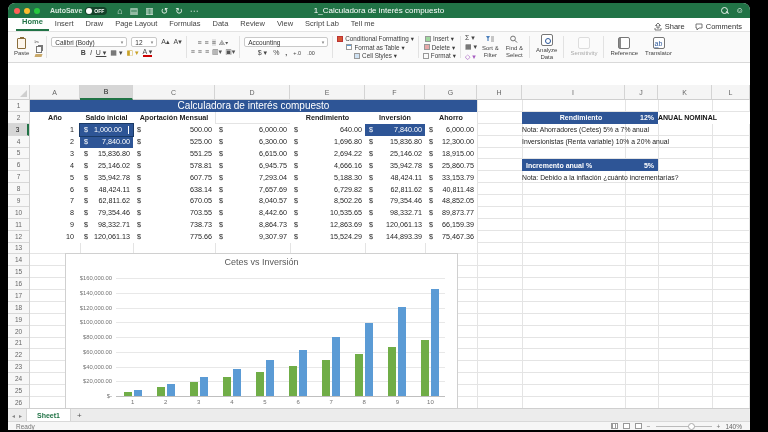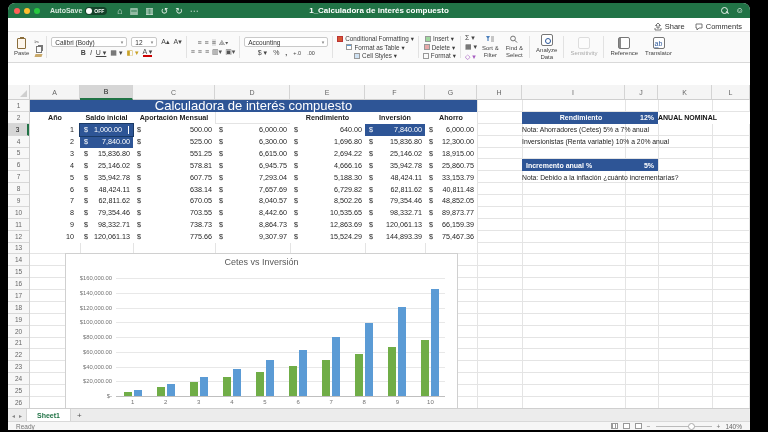--- a/index.html
+++ b/index.html
@@ -9,21 +9,21 @@
   
   .titlebar { position:relative; height:15px; background:#217346; display:flex; align-items:center; padding:0 6px; color:#fff; }
   .lights { display:flex; gap:4px; margin-right:10px; }
   .light { width:6px; height:6px; border-radius:50%; }
   .l-red{background:#ff5f57}.l-yel{background:#febc2e}.l-grn{background:#28c840}
   .autosave { display:flex; align-items:center; gap:3px; font-size:7px; font-weight:bold; color:#d8e8de; }
   .toggle { background:#14432a; border-radius:5px; height:8px; display:flex; align-items:center; padding:1px 3px 1px 1px; gap:2px; }
   .knob { width:6px; height:6px; background:#fff; border-radius:50%; }
   .toggle .offlbl { font-size:5px; color:#fff; }
   .tb-icons { display:flex; gap:7px; margin-left:10px; font-size:9px; color:#e6f0ea; align-items:center; }
-  .tb-title { position:absolute; left:0; right:0; text-align:center; font-size:8px; font-weight:bold; pointer-events:none; }
+  .tb-title { position:absolute; left:0; right:0; text-align:center; font-size:8px; font-weight:normal; pointer-events:none; }
   .tb-right { margin-left:auto; display:flex; gap:8px; align-items:center; }
   .mag { position:relative; width:7px; height:7px; }
   .mag::before { content:""; position:absolute; left:0; top:0; width:5px; height:5px; border:1px solid #e6f0ea; border-radius:50%; }
   .mag::after { content:""; position:absolute; left:5px; top:5px; width:3px; height:1px; background:#e6f0ea; transform:rotate(45deg); }
 
   
   .tabrow { height:14px; display:flex; align-items:flex-end; padding:0 8px; background:#fff; border-bottom:1px solid #e3e3e3; }
   .rtab { font-size:7.5px; color:#444; padding:2px 6px 3px; cursor:pointer; white-space:nowrap; }
   .rtab.active { color:#217346; font-weight:bold; border-bottom:2px solid #217346; }
   .tab-right { margin-left:auto; display:flex; gap:10px; align-items:center; font-size:7.5px; color:#333; }
@@ -74,21 +74,21 @@
   #colheads { position:absolute; left:22px; top:6px; height:15px; display:flex; }
   .colh { border-right:1px solid #d4d4d4; border-bottom:1px solid #cfcfcf; background:#f5f5f5; color:#666; font-size:7px; display:flex; align-items:center; justify-content:center; }
   .colh.sel { background:#d6d6d6; color:#222; border-bottom:2px solid #217346; }
   #gutter { position:absolute; left:0; top:21px; width:22px; height:308px; overflow:hidden; background:#f7f7f7; border-right:1px solid #cfcfcf; }
   .rown { border-bottom:1px solid #d8d8d8; color:#666; font-size:6.5px; display:flex; align-items:center; justify-content:center; }
   .rown.sel { background:#d6d6d6; color:#111; border-right:2px solid #217346; }
   #cells { position:absolute; left:22px; top:21px; width:720px; height:308px; overflow:hidden;
            background-image:repeating-linear-gradient(to bottom, transparent 0px, transparent 10.88px, #e4e4e4 10.88px, #e4e4e4 11.88px); }
   .vline { position:absolute; top:0; bottom:0; width:1px; background:#e4e4e4; }
   .ov { position:absolute; overflow:hidden; white-space:nowrap; }
-  .sheet-title { background:#2E5596; color:#fff; font-size:13px; display:flex; align-items:center; justify-content:center; }
+  .sheet-title { background:#2E5596; color:#fff; font-size:10px; display:flex; align-items:center; justify-content:center; }
   .hdrcell { font-size:7.2px; font-weight:bold; color:#1f1f1f; display:flex; align-items:center; justify-content:center; background:#fff; }
   .acct { display:flex; align-items:center; justify-content:space-between; font-size:7.2px; color:#1f1f1f; padding:0 3px 0 4px; background:#fff; }
   .acct.blue { background:#2E5596; color:#fff; }
   .yearcell { font-size:7.2px; color:#1f1f1f; display:flex; align-items:center; justify-content:flex-end; padding-right:6px; background:#fff; }
   .editsel { outline:1.5px solid #1a3a66; z-index:5; }
   .caret { display:inline-block; width:1px; height:8px; background:#fff; margin:0 0.5px; vertical-align:middle; }
   .bluebar { background:#2E5596; color:#fff; font-size:7px; display:flex; align-items:center; }
   .bluebar .bl { flex:1; text-align:center; font-weight:bold; }
   .bluebar .bv { font-weight:bold; padding-right:4px; }
   .notetxt { font-size:6.8px; color:#222; display:flex; align-items:center; background:transparent; }
@@ -145,20 +145,32 @@
       <span>⋯</span>
     </div>
     <div class="tb-title">1_Calculadora de interés compuesto</div>
     <div class="tb-right">
       <span class="mag"></span>
       <span style="font-size:8px;">☺</span>
     </div>
   </div>
 
   <div class="tabrow">
+    <div id="tabs" style="display:flex;align-items:flex-end;">
+        <div class="rtab active">Home</div>
+        <div class="rtab">Insert</div>
+        <div class="rtab">Draw</div>
+        <div class="rtab">Page Layout</div>
+        <div class="rtab">Formulas</div>
+        <div class="rtab">Data</div>
+        <div class="rtab">Review</div>
+        <div class="rtab">View</div>
+        <div class="rtab">Script Lab</div>
+        <div class="rtab">Tell me</div>
+      </div>
     <div class="tab-right">
       <span class="pill-btn">
         <svg width="8" height="8" viewBox="0 0 8 8">
             <path d="M4 0 L6.5 2.5 L5 2.5 L5 5 L3 5 L3 2.5 L1.5 2.5 Z M1 5 L1 7 L7 7 L7 5" fill="none" stroke="#555" stroke-width="0.8"></path>
           </svg>
         <span>Share</span>
       </span>
       <span class="pill-btn">
         <svg width="8" height="8" viewBox="0 0 8 8">
             <path d="M1 1 H7 V5 H4 L2 7 V5 H1 Z" fill="none" stroke="#555" stroke-width="0.8"></path>

